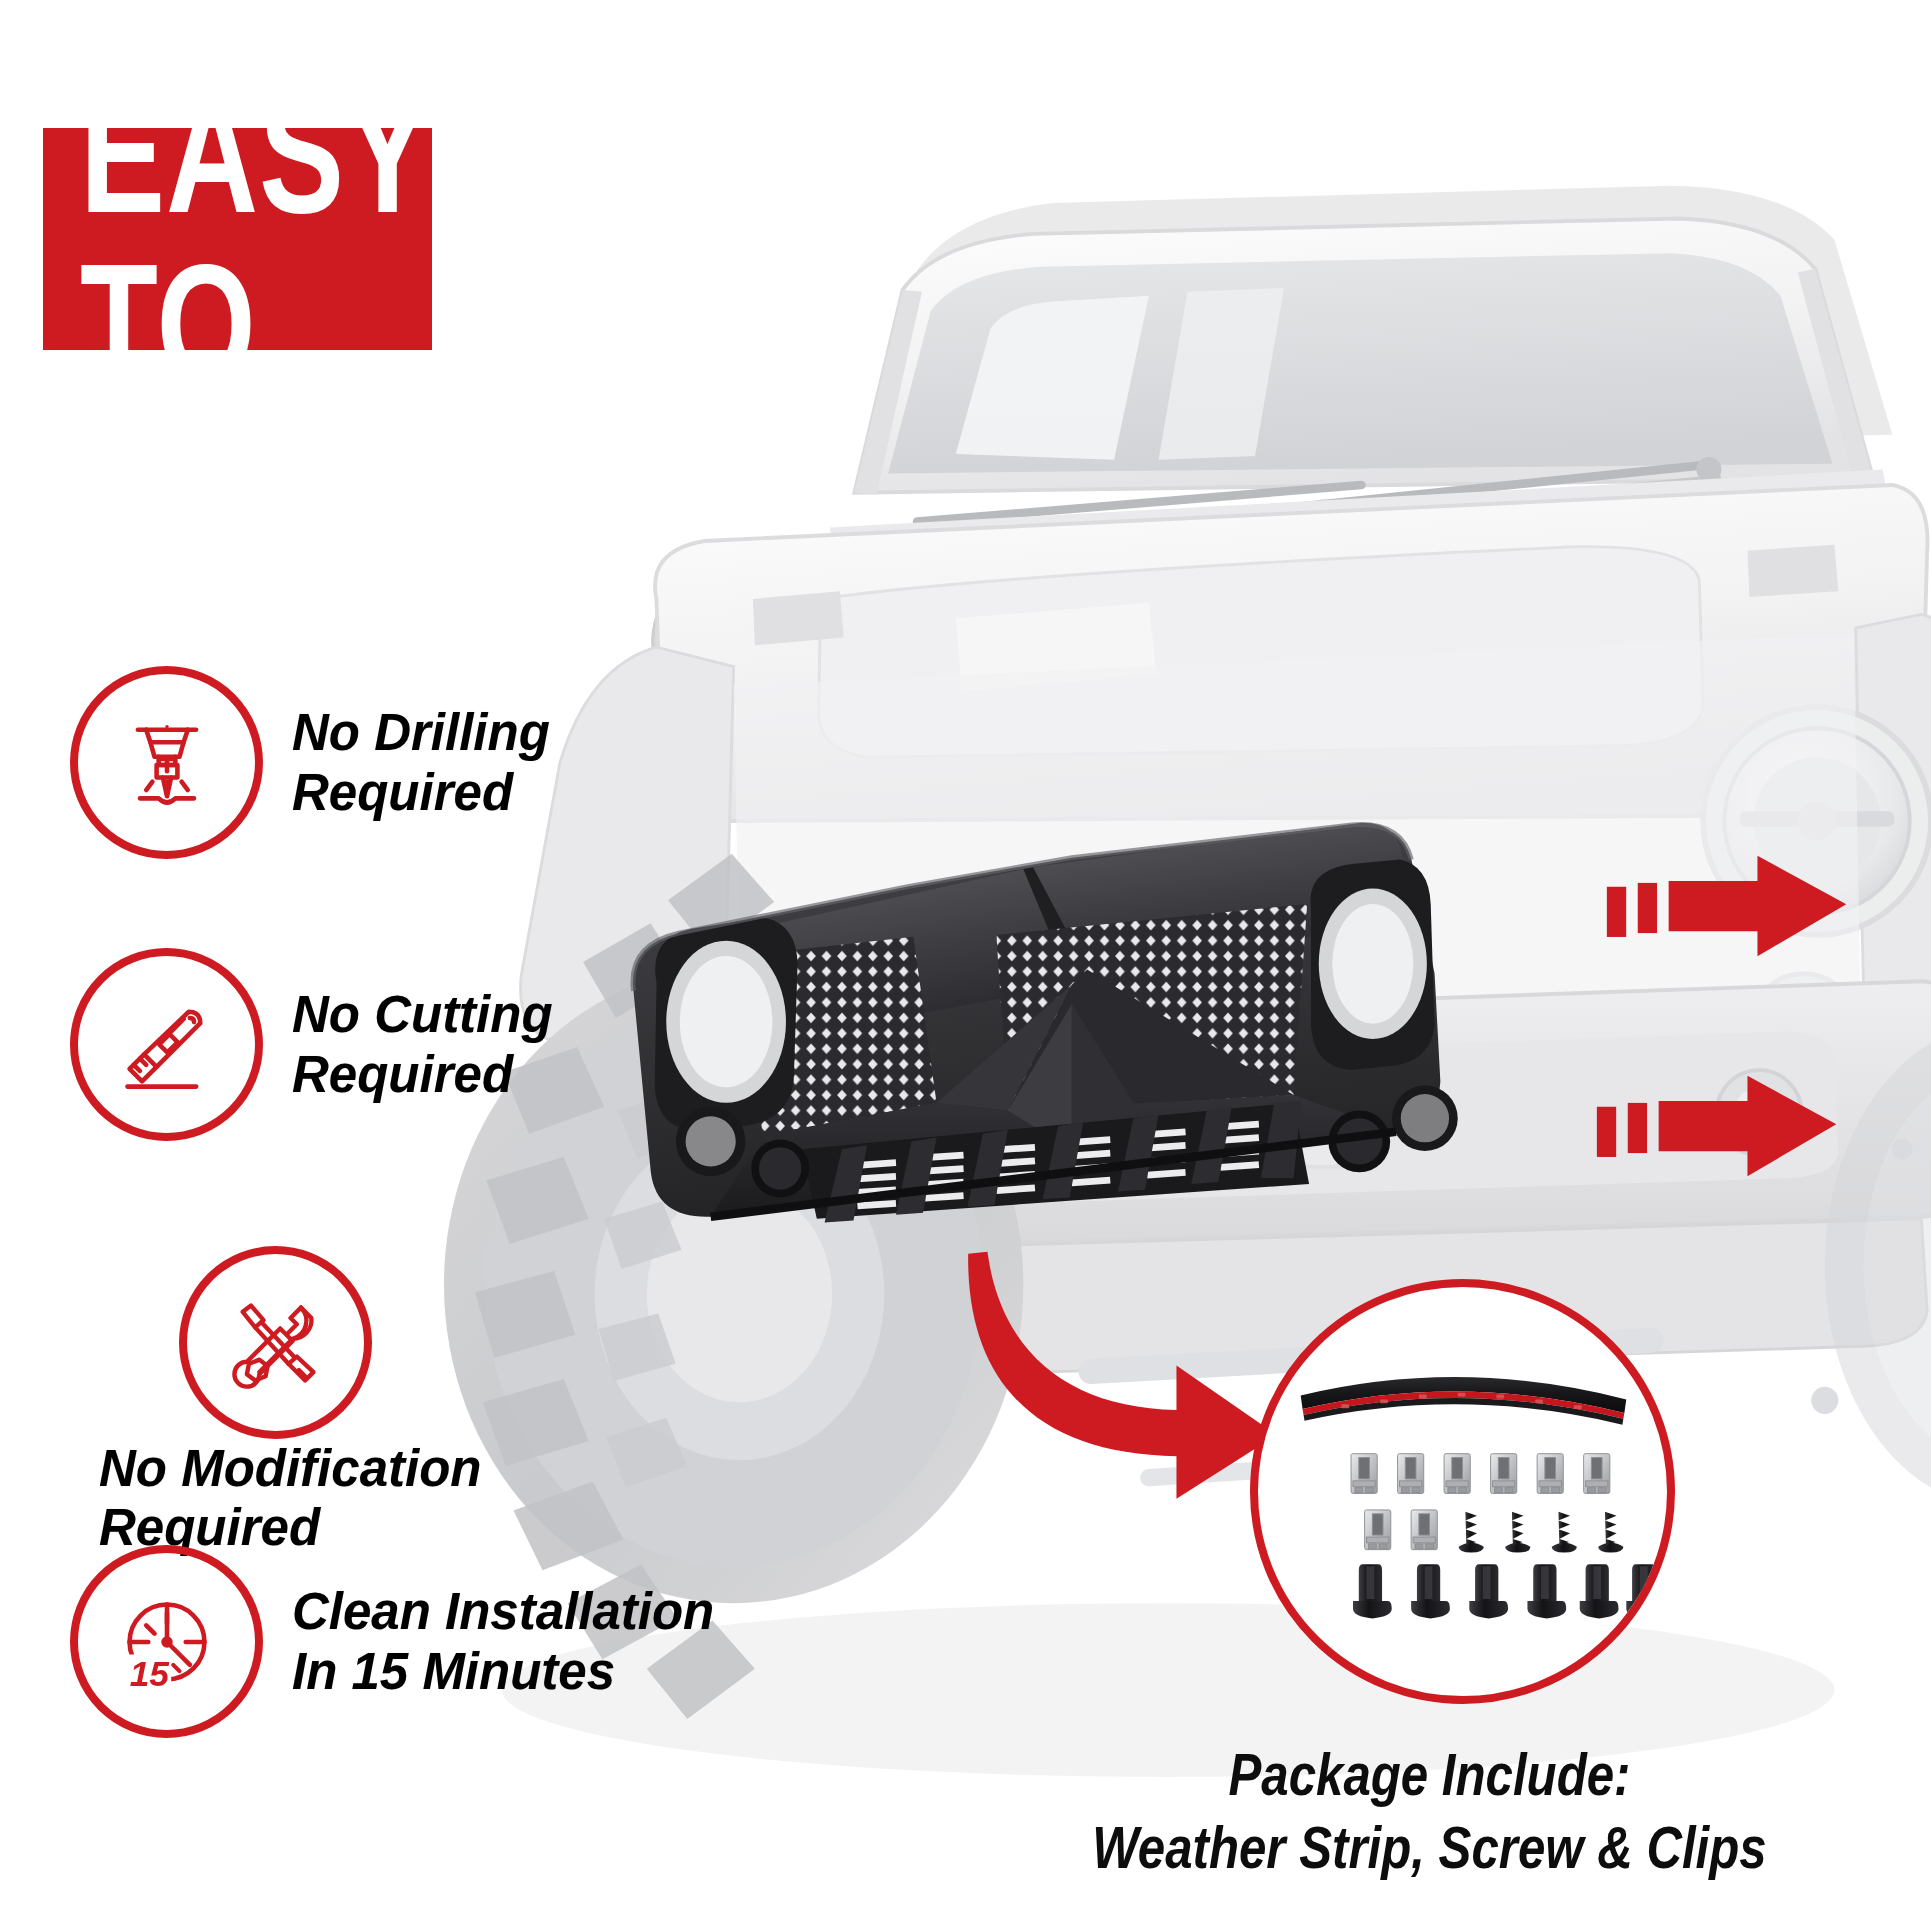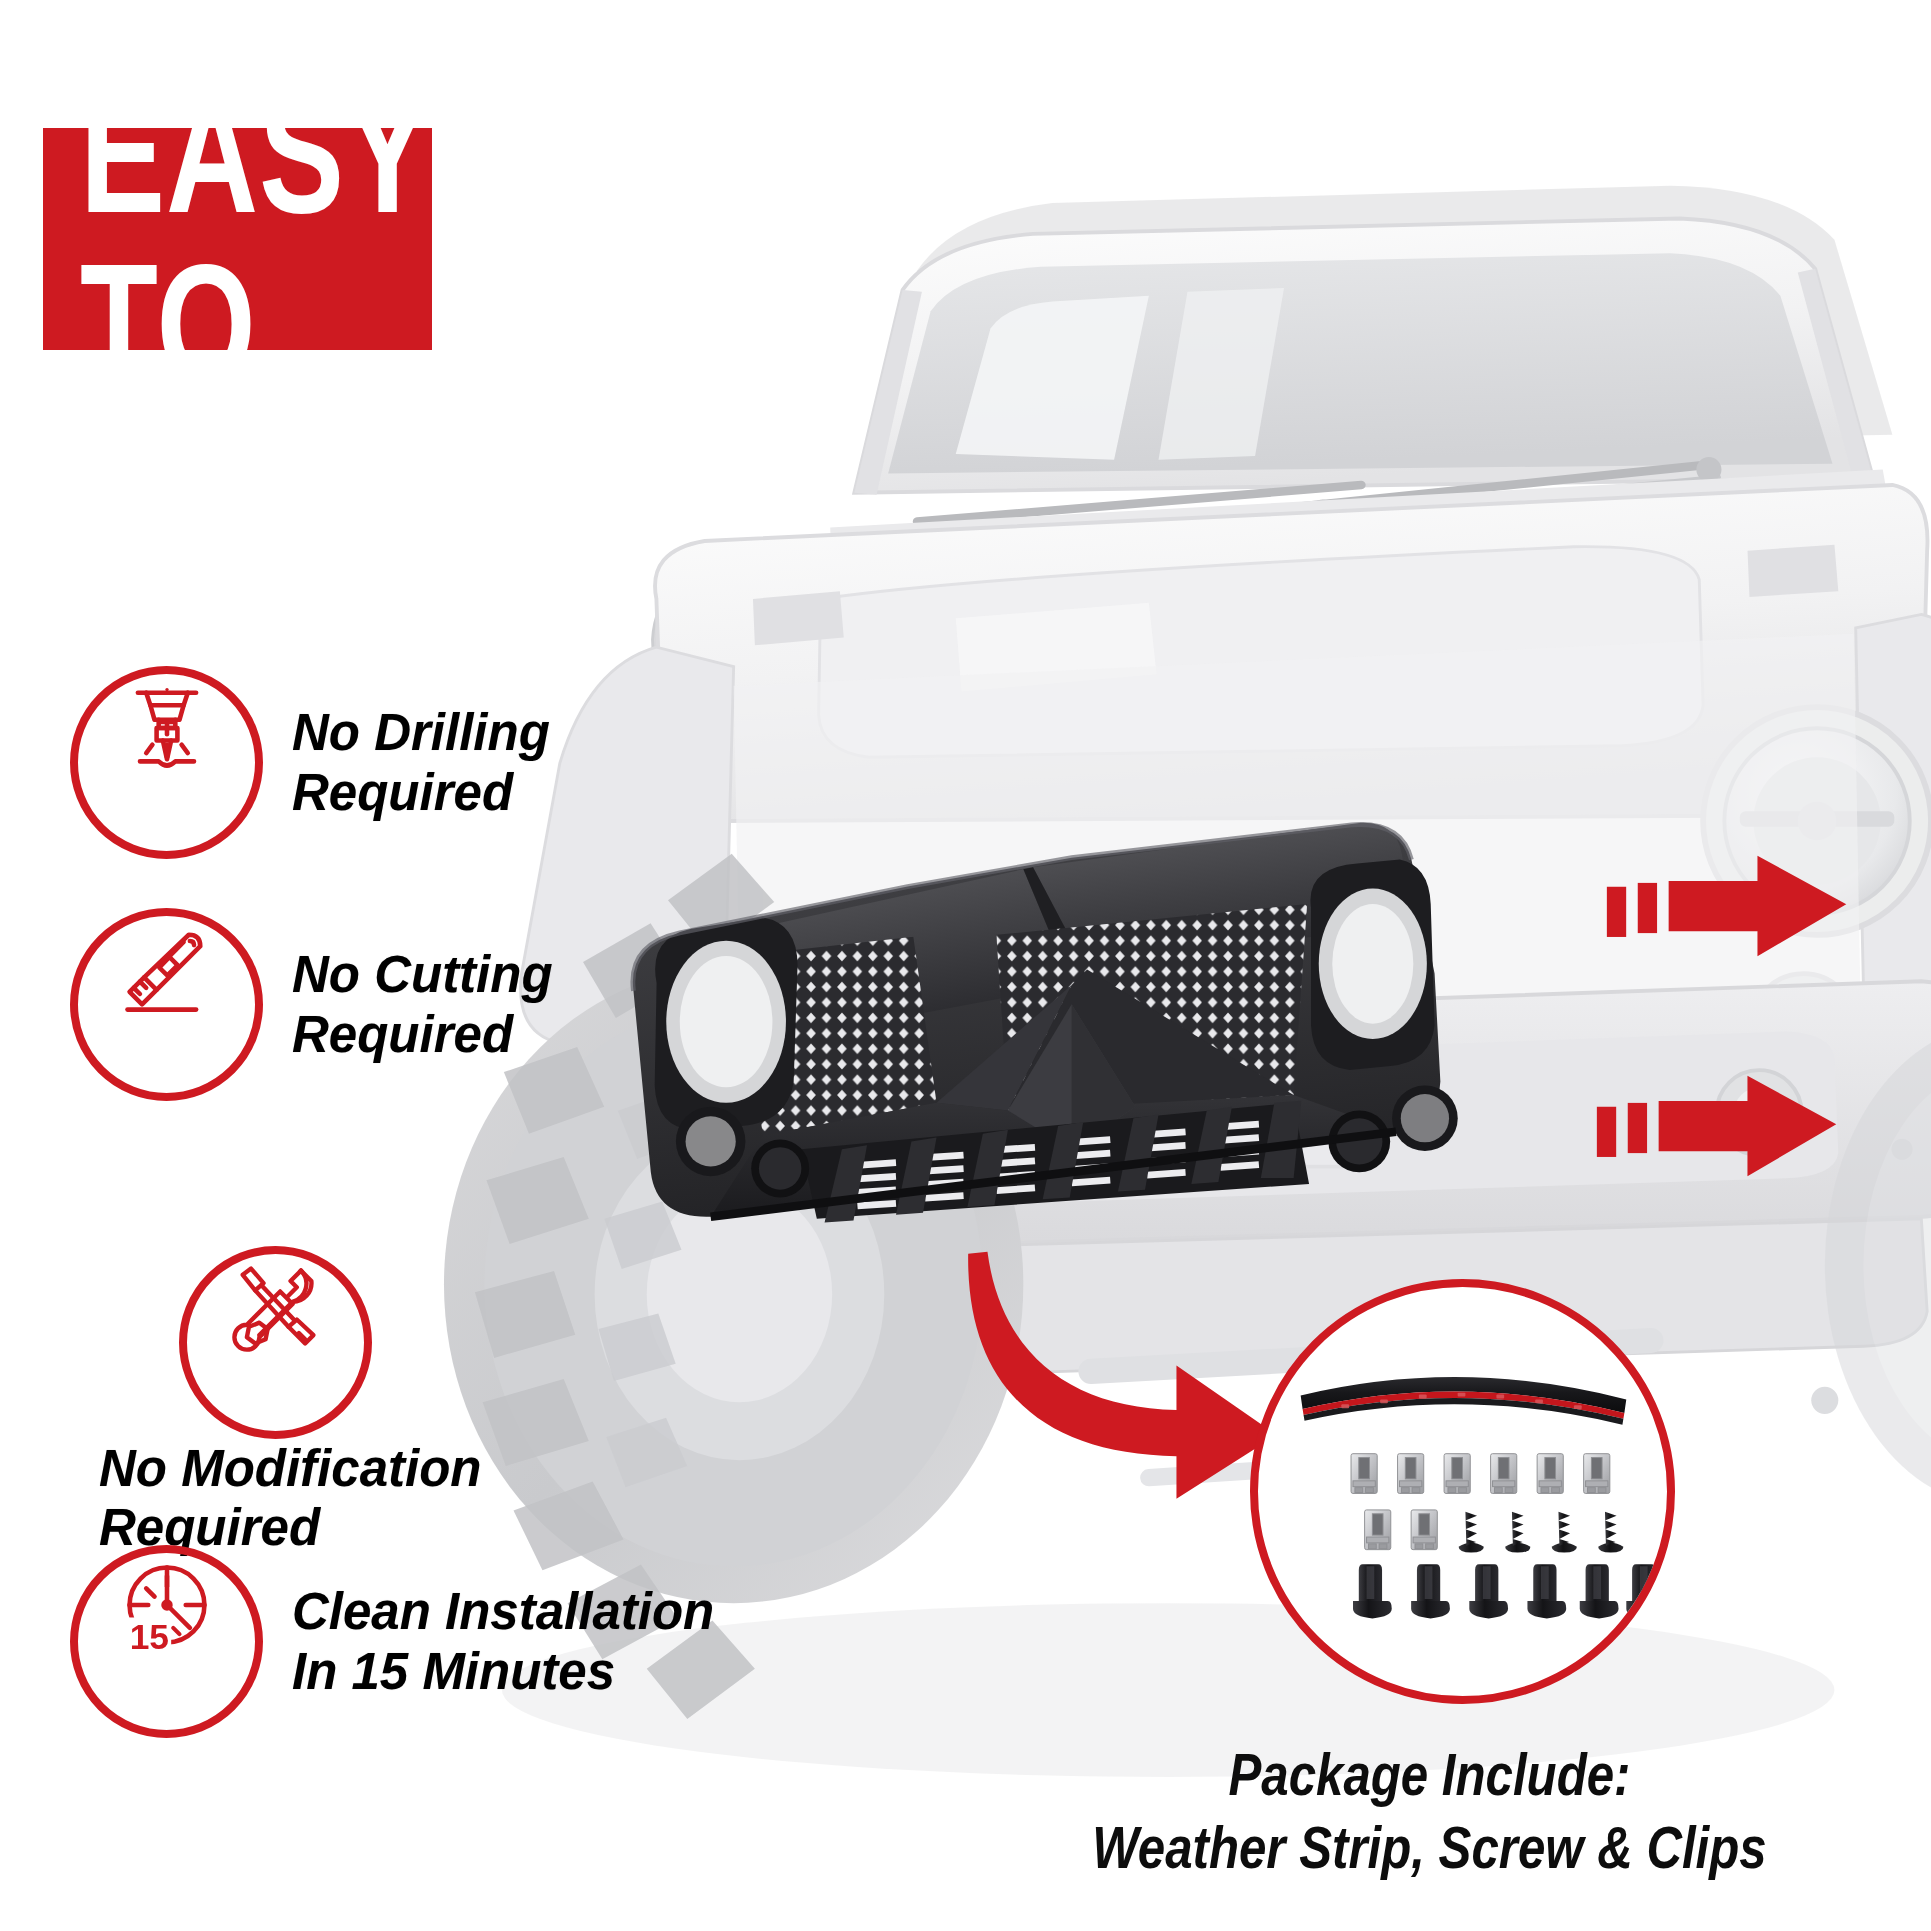--- a/index.html
+++ b/index.html
@@ -26,32 +26,33 @@
   #banner-easy  { left:43px; top:128px; width:389px; height:222px; }
   #banner-easy span  { font-size:145px; }
   #banner-install { left:43px; top:425px; width:389px; height:164px; }
   #banner-install span { font-size:127px; }
 
   
   .feature-row { position:absolute; display:flex; align-items:center; }
   .feature-icon {
     width:193px; height:193px; flex:0 0 193px;
     border:8.7px solid #CE1A21; border-radius:50%;
-    display:flex; justify-content:center;
+    display:flex; align-items:center; justify-content:center;
     background:transparent;
+    font-style:italic;
   }
   .feature-icon svg { width:104px; height:104px; display:block; }
   .feature-text {
     margin-left:29px; color:#000000; font-weight:bold; font-style:italic;
     font-size:51px; line-height:1.16; white-space:pre-line;
     font-family:"Liberation Sans", sans-serif;
     text-shadow:0 0 1px rgba(0,0,0,.25);
   }
   #feature-0 { left:70px; top:666px; }
-  #feature-1 { left:70px; top:908px; }
+  #feature-1 { left:70px; top:948px; }
   #feature-2 { left:70px; top:1246px;flex-direction:column; }
   #feature-3 { left:70px; top:1545px; }
 
   
   #grille { position:absolute; left:618px; top:763px; width:888px; height:502px; }
   #grille svg { width:100%; height:100%; display:block; }
 
   
   .motion-arrow { position:absolute; }
   .motion-arrow svg { display:block; width:100%; height:100%; }

